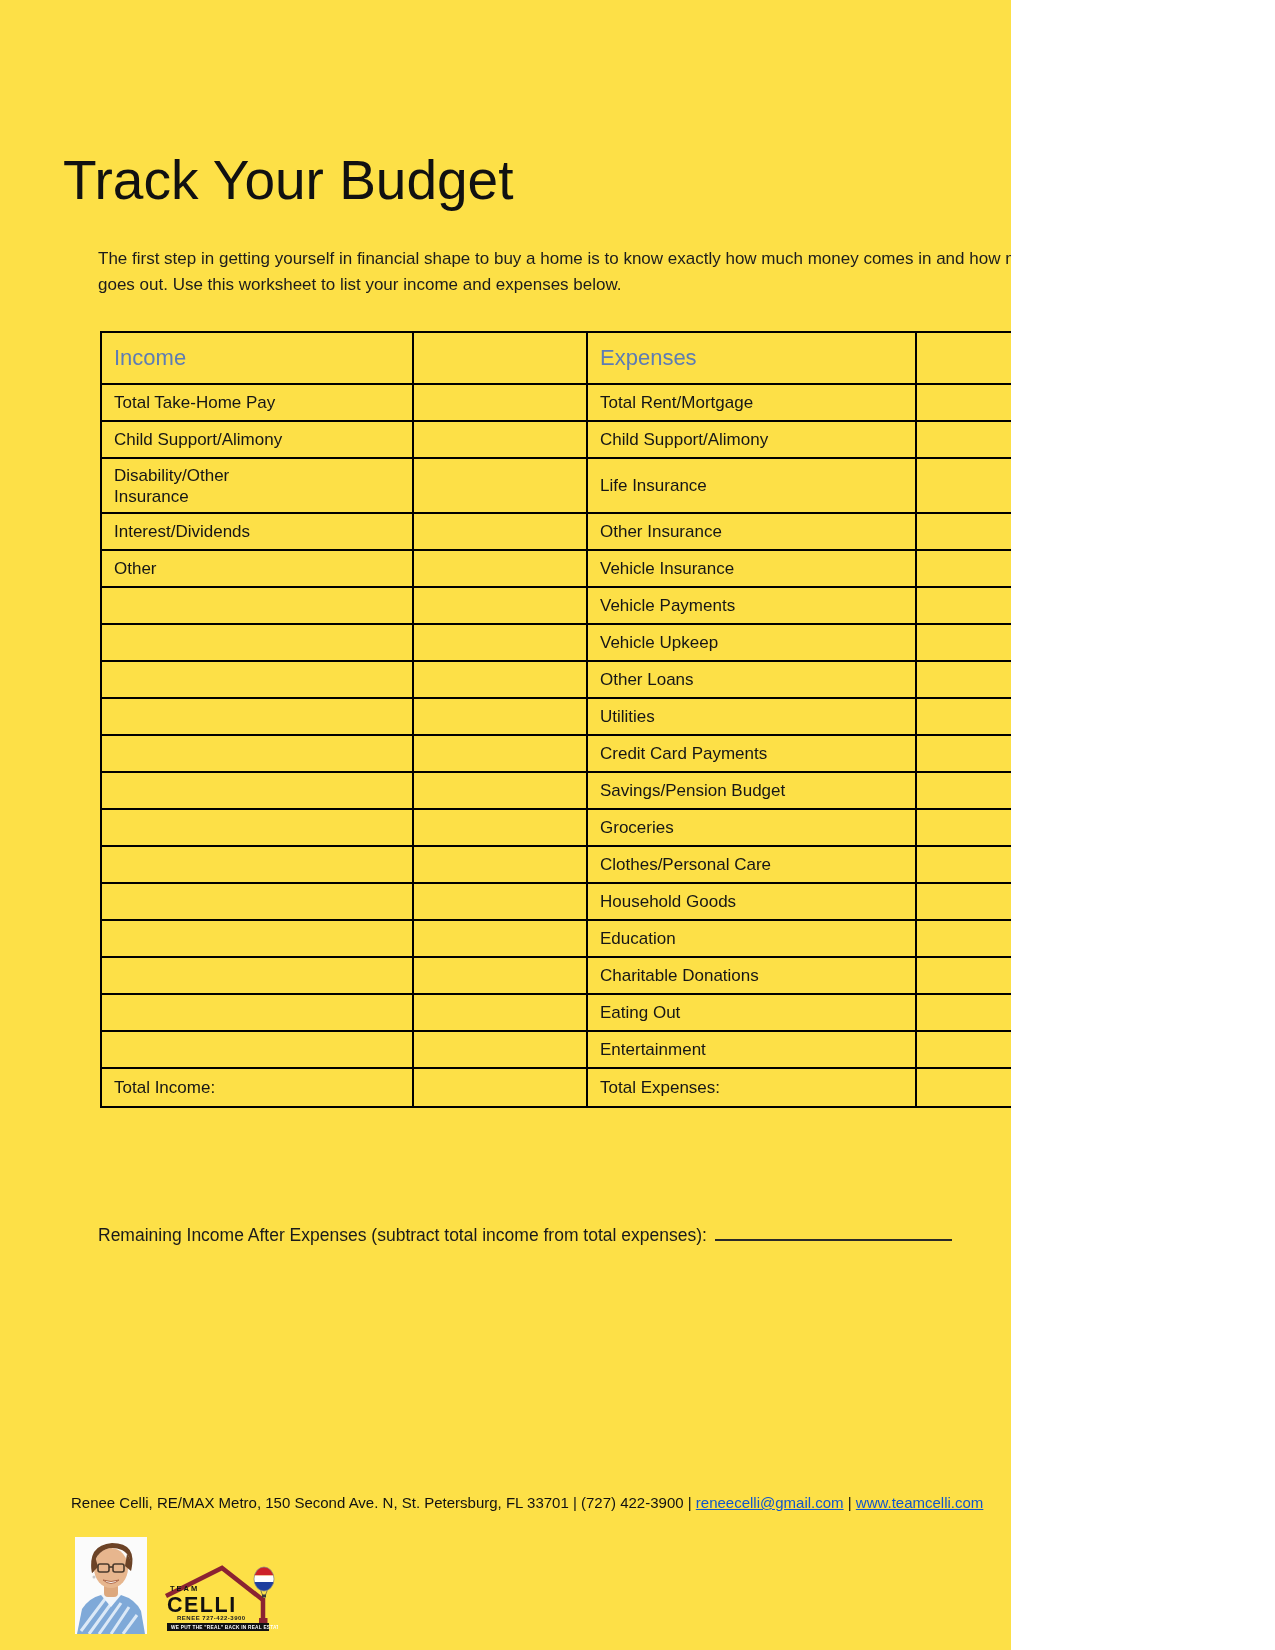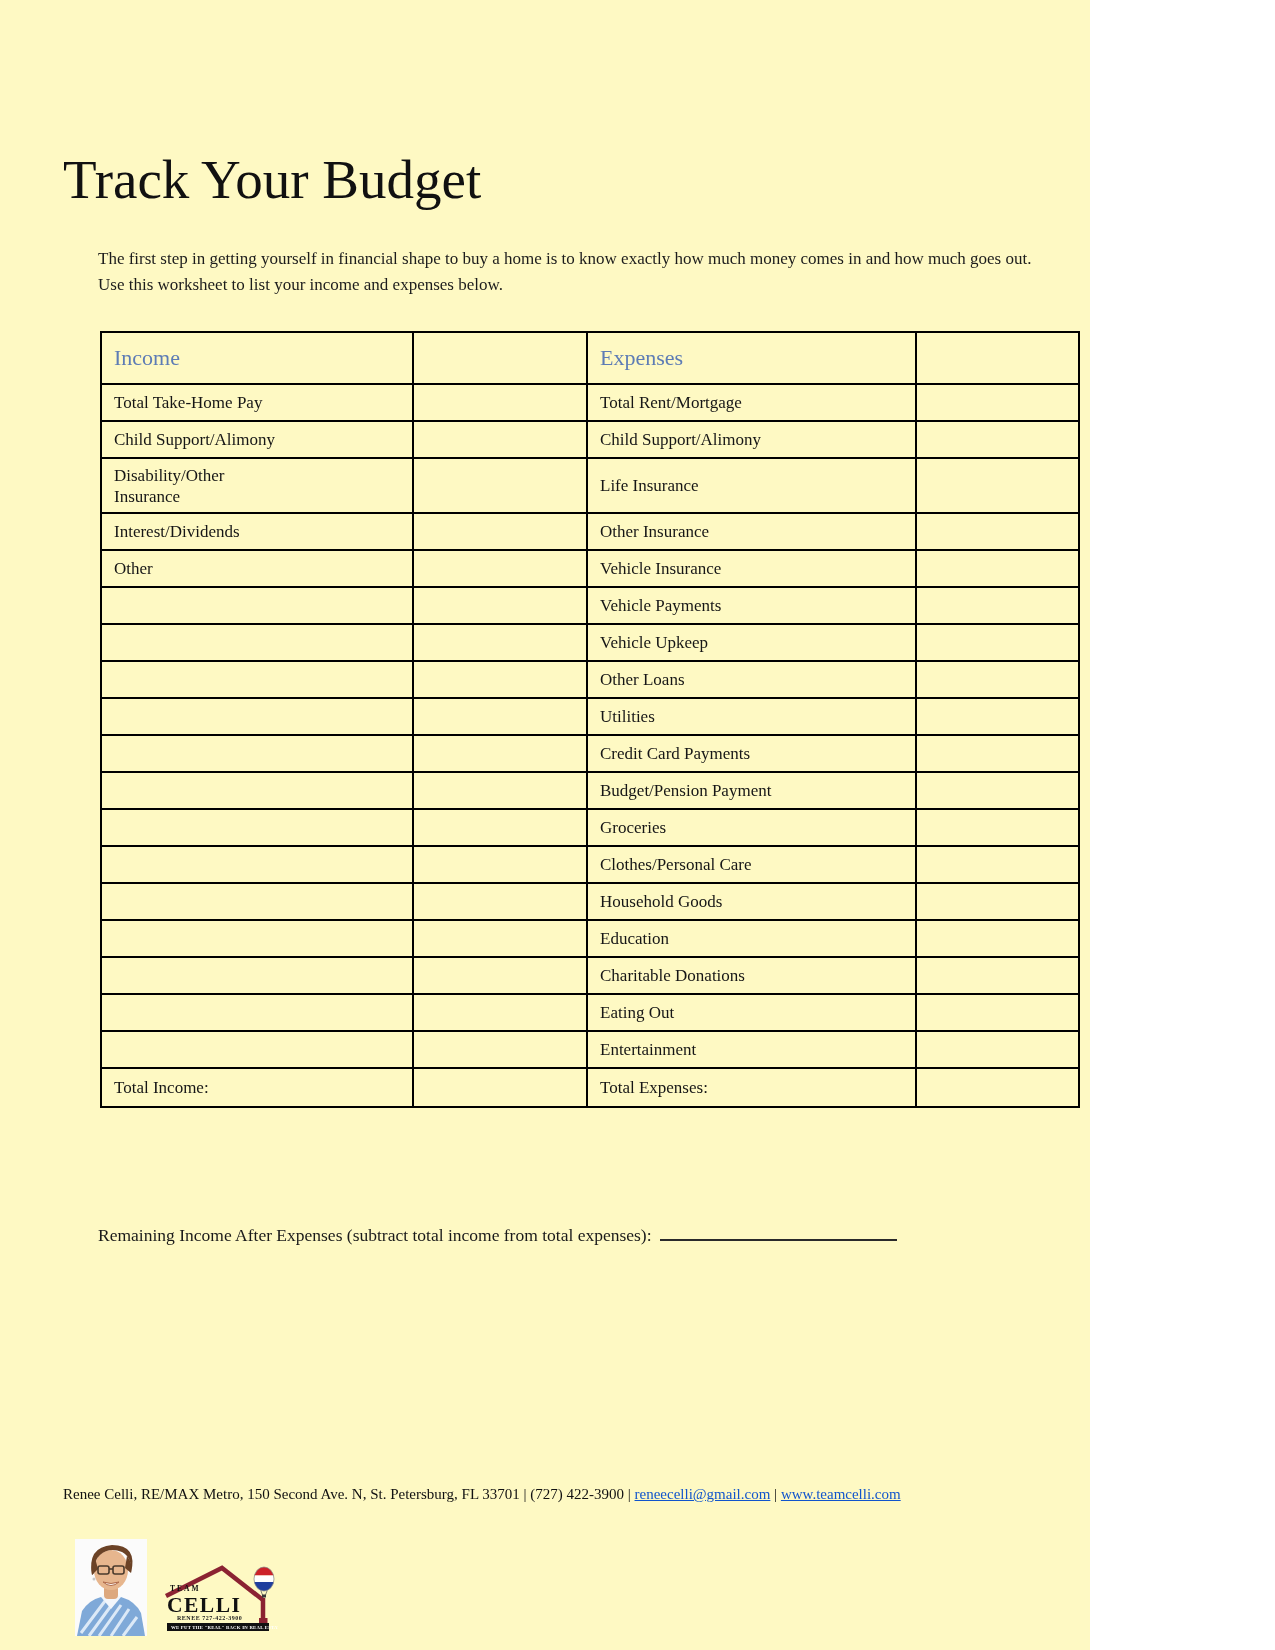--- a/index.html
+++ b/index.html
@@ -1,20 +1,20 @@
 <!DOCTYPE html>
 <html><head>
 <meta charset="utf-8">
 <style>
   html,body{margin:0;padding:0;background:#ffffff;}
   .page{
     position:relative;
-    width:1090px;height:1650px;
-    background:#fef9c3;
-    font-family:Liberation Serif, serif;
+    width:1011px;height:1650px;
+    background:#fde047;
+    font-family:Liberation Sans, sans-serif;
     color:#161616;
     overflow:hidden;
   }
   .title{
     position:absolute;left:63px;top:148px;margin:0;
     font-size:55px;font-weight:400;color:#111;letter-spacing:0;
   }
   .intro{
     position:absolute;left:98px;top:246px;width:952px;margin:0;
     font-size:17px;line-height:26px;color:#1c1c1c;
@@ -38,27 +38,27 @@
   .hdr .hdr-text{font-size:22px;color:#5d7cb5;}
   .remaining{
     position:absolute;left:98px;top:1224px;margin:0;
     font-size:17.5px;color:#1a1a1a;
   }
   .fill-line{
     display:inline-block;width:237px;height:15px;
     border-bottom:2px solid #2a2a2a;margin-left:8px;
   }
   .footer{
-    position:absolute;left:63px;top:1486px;margin:0;
+    position:absolute;left:63px;top:1486px;margin:8px;
     font-size:15px;color:#111;
   }
   .footer a{color:#1155cc;text-decoration:underline;cursor:pointer;}
   .brand{
     position:absolute;left:75px;top:1537px;
-    display:flex;align-items:center;gap:16px;
+    display:flex;align-items:flex-start;gap:16px;
   }
   .logo-wrap{margin-top:26px;}
 </style>
 </head>
 <body>
 
 <div class="page">
 
   <h1 class="title">Track Your Budget</h1>
 
@@ -137,21 +137,21 @@
         </tr>
         <tr>
           <td class="label-cell"></td>
           <td class="amount-cell"></td>
           <td class="label-cell">Credit Card Payments</td>
           <td class="amount-cell"></td>
         </tr>
         <tr>
           <td class="label-cell"></td>
           <td class="amount-cell"></td>
-          <td class="label-cell">Budget/Pension Payment</td>
+          <td class="label-cell">Savings/Pension Budget</td>
           <td class="amount-cell"></td>
         </tr>
         <tr>
           <td class="label-cell"></td>
           <td class="amount-cell"></td>
           <td class="label-cell">Groceries</td>
           <td class="amount-cell"></td>
         </tr>
         <tr>
           <td class="label-cell"></td>

